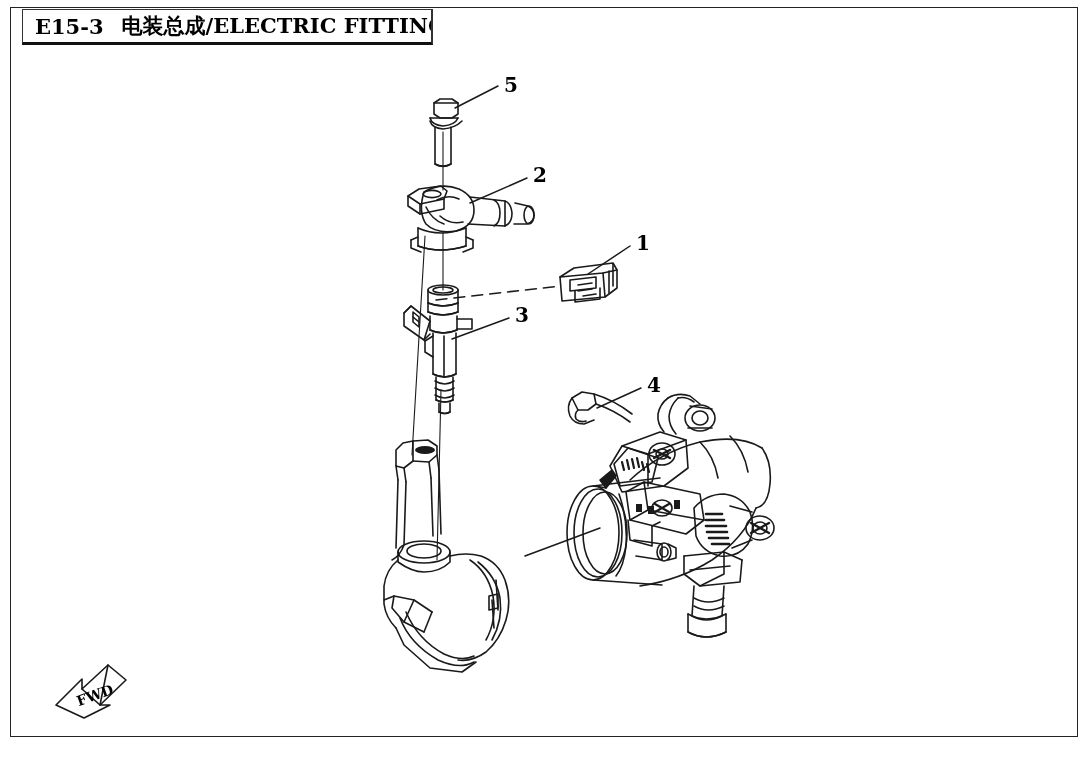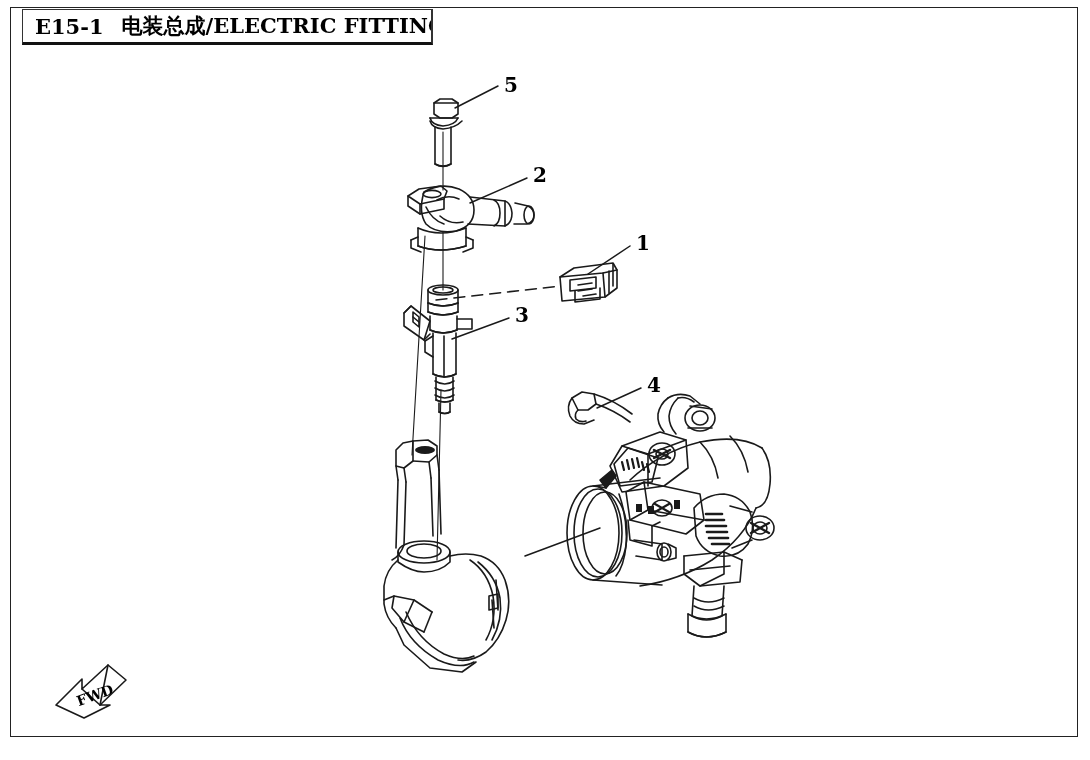--- a/index.html
+++ b/index.html
@@ -89,21 +89,21 @@
   }
 </style>
 </head>
 <body>
 
 <div id="page">
 
   <div id="page-frame"></div>
 
   <div id="title-box">
-    <span id="title-code">E15-1</span>
+    <span id="title-code">E15-3</span>
     <span id="title-text">电装总成/ELECTRIC FITTING ASSY</span>
   </div>
 
   <svg id="drawing" viewBox="0 0 1090 760">
     <g fill="none" stroke="#1a1a1a" stroke-width="1.6" stroke-linejoin="round" stroke-linecap="round">
 
       <g stroke-width="1.5">
         <line x1="498" y1="86" x2="455" y2="108"></line>
         <line x1="527" y1="178" x2="470" y2="203"></line>
         <line x1="630" y1="246" x2="588" y2="274"></line>

